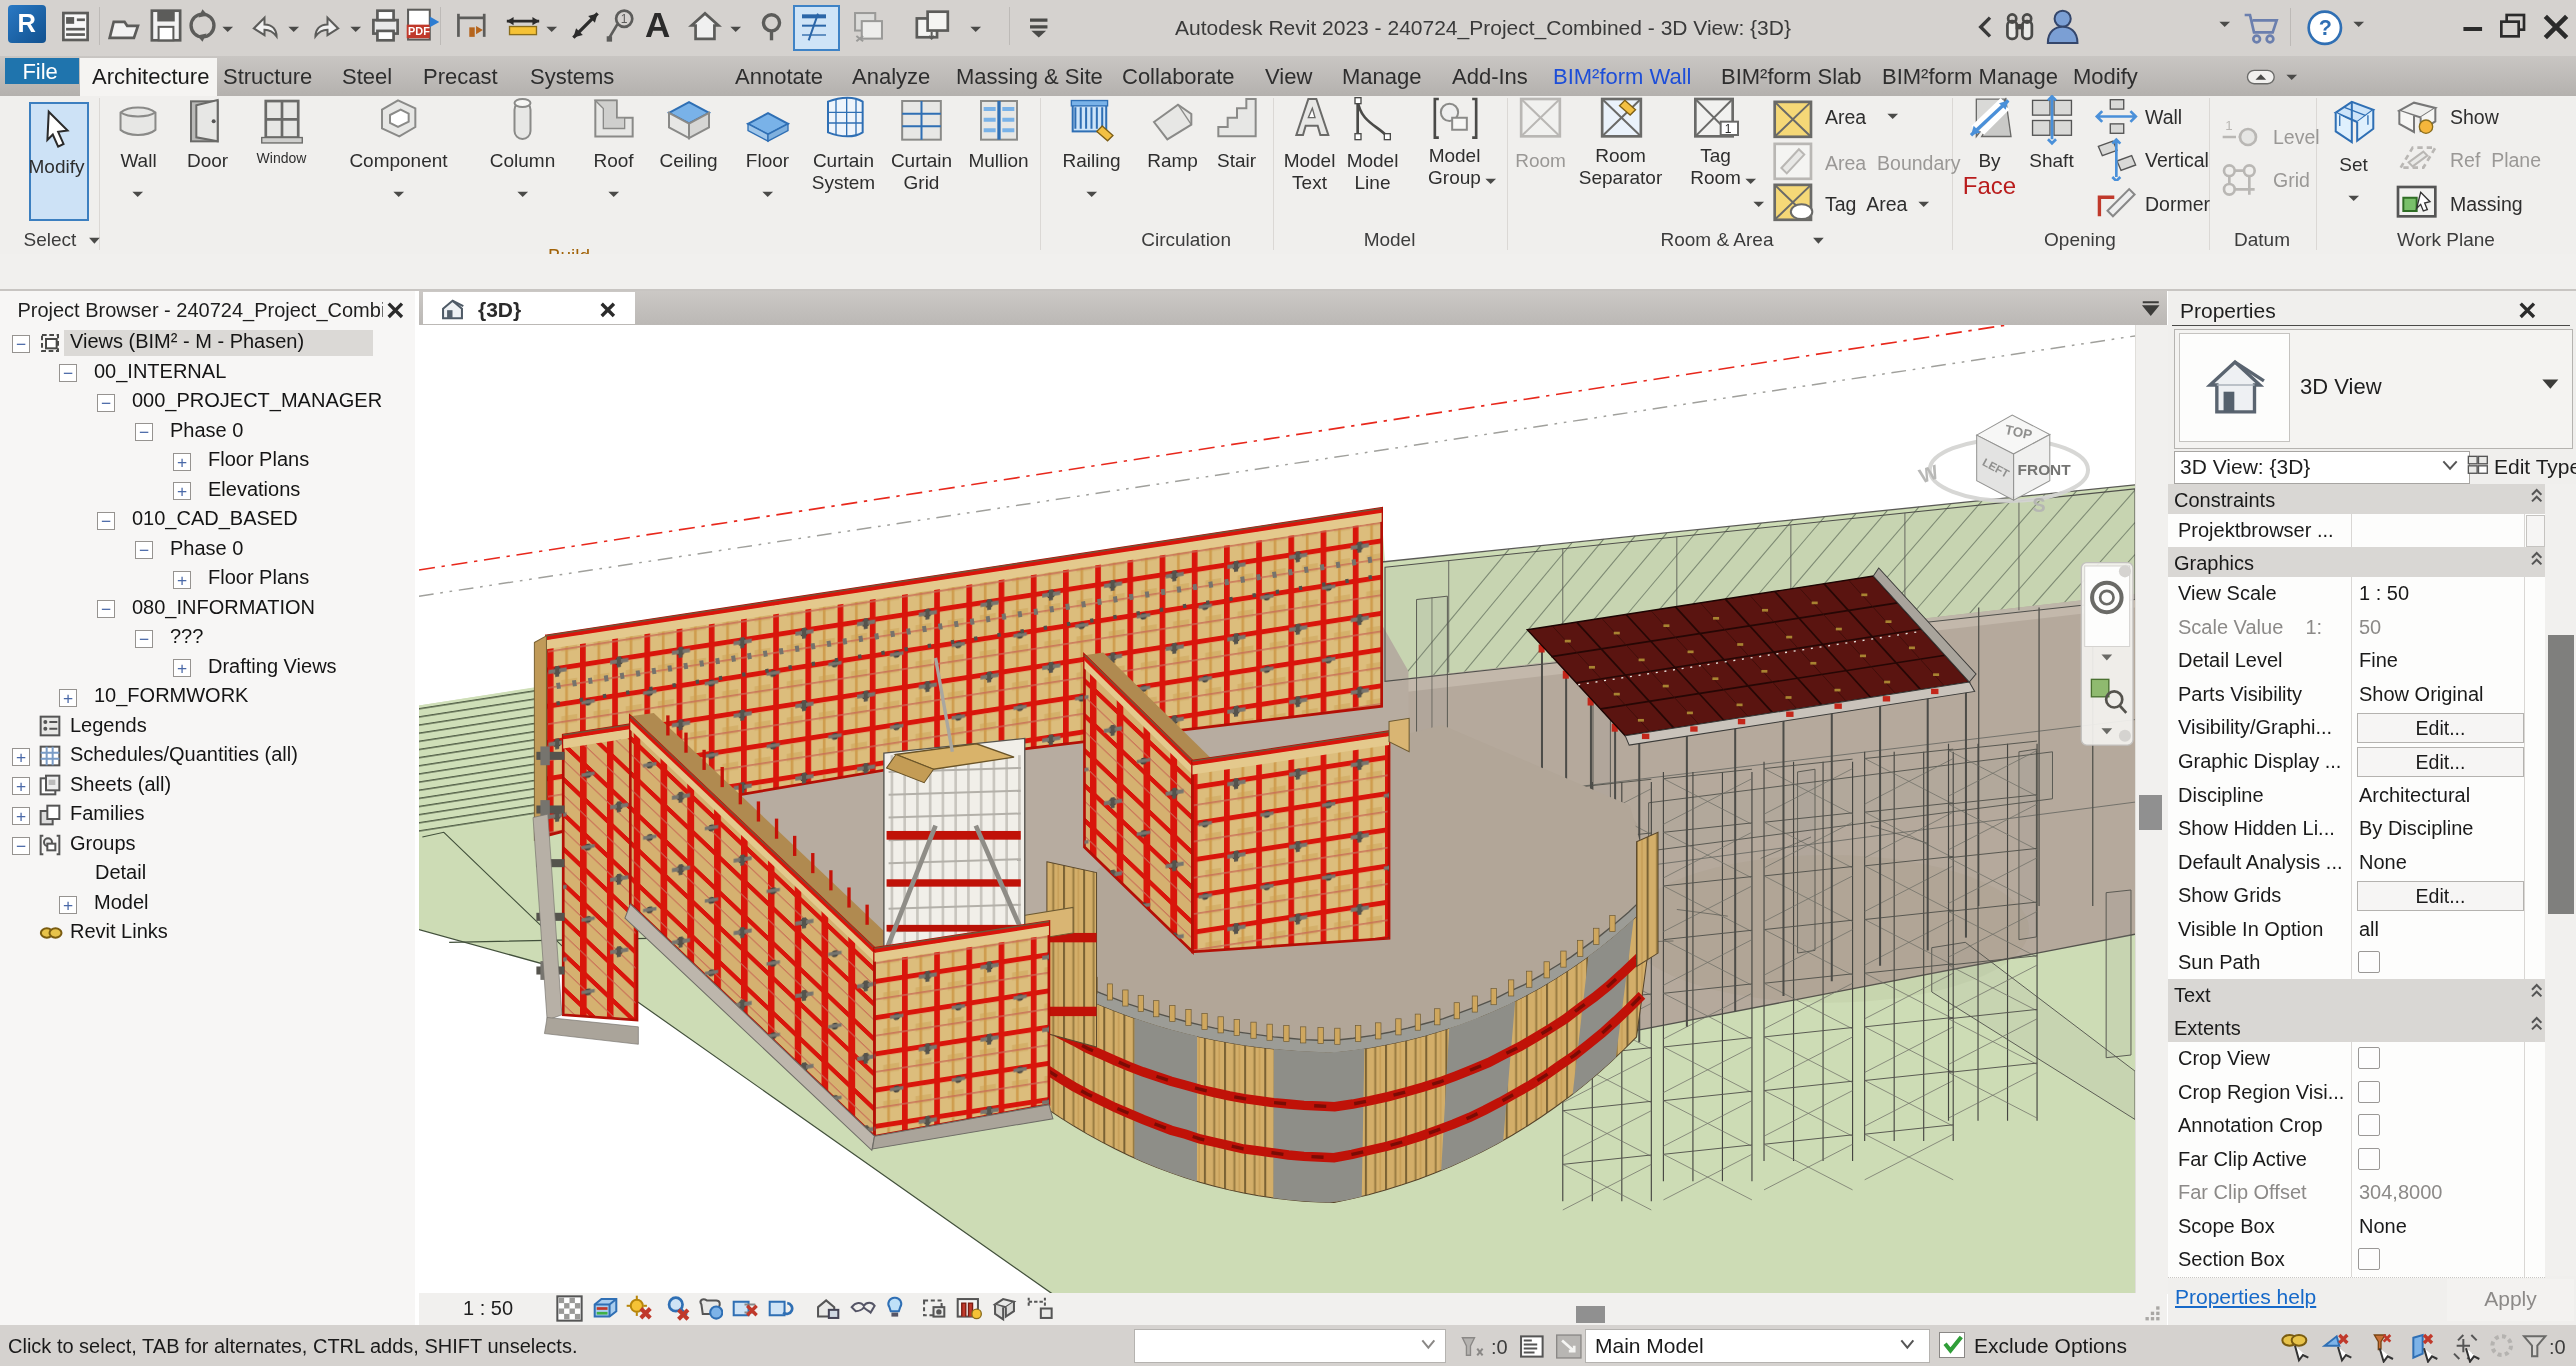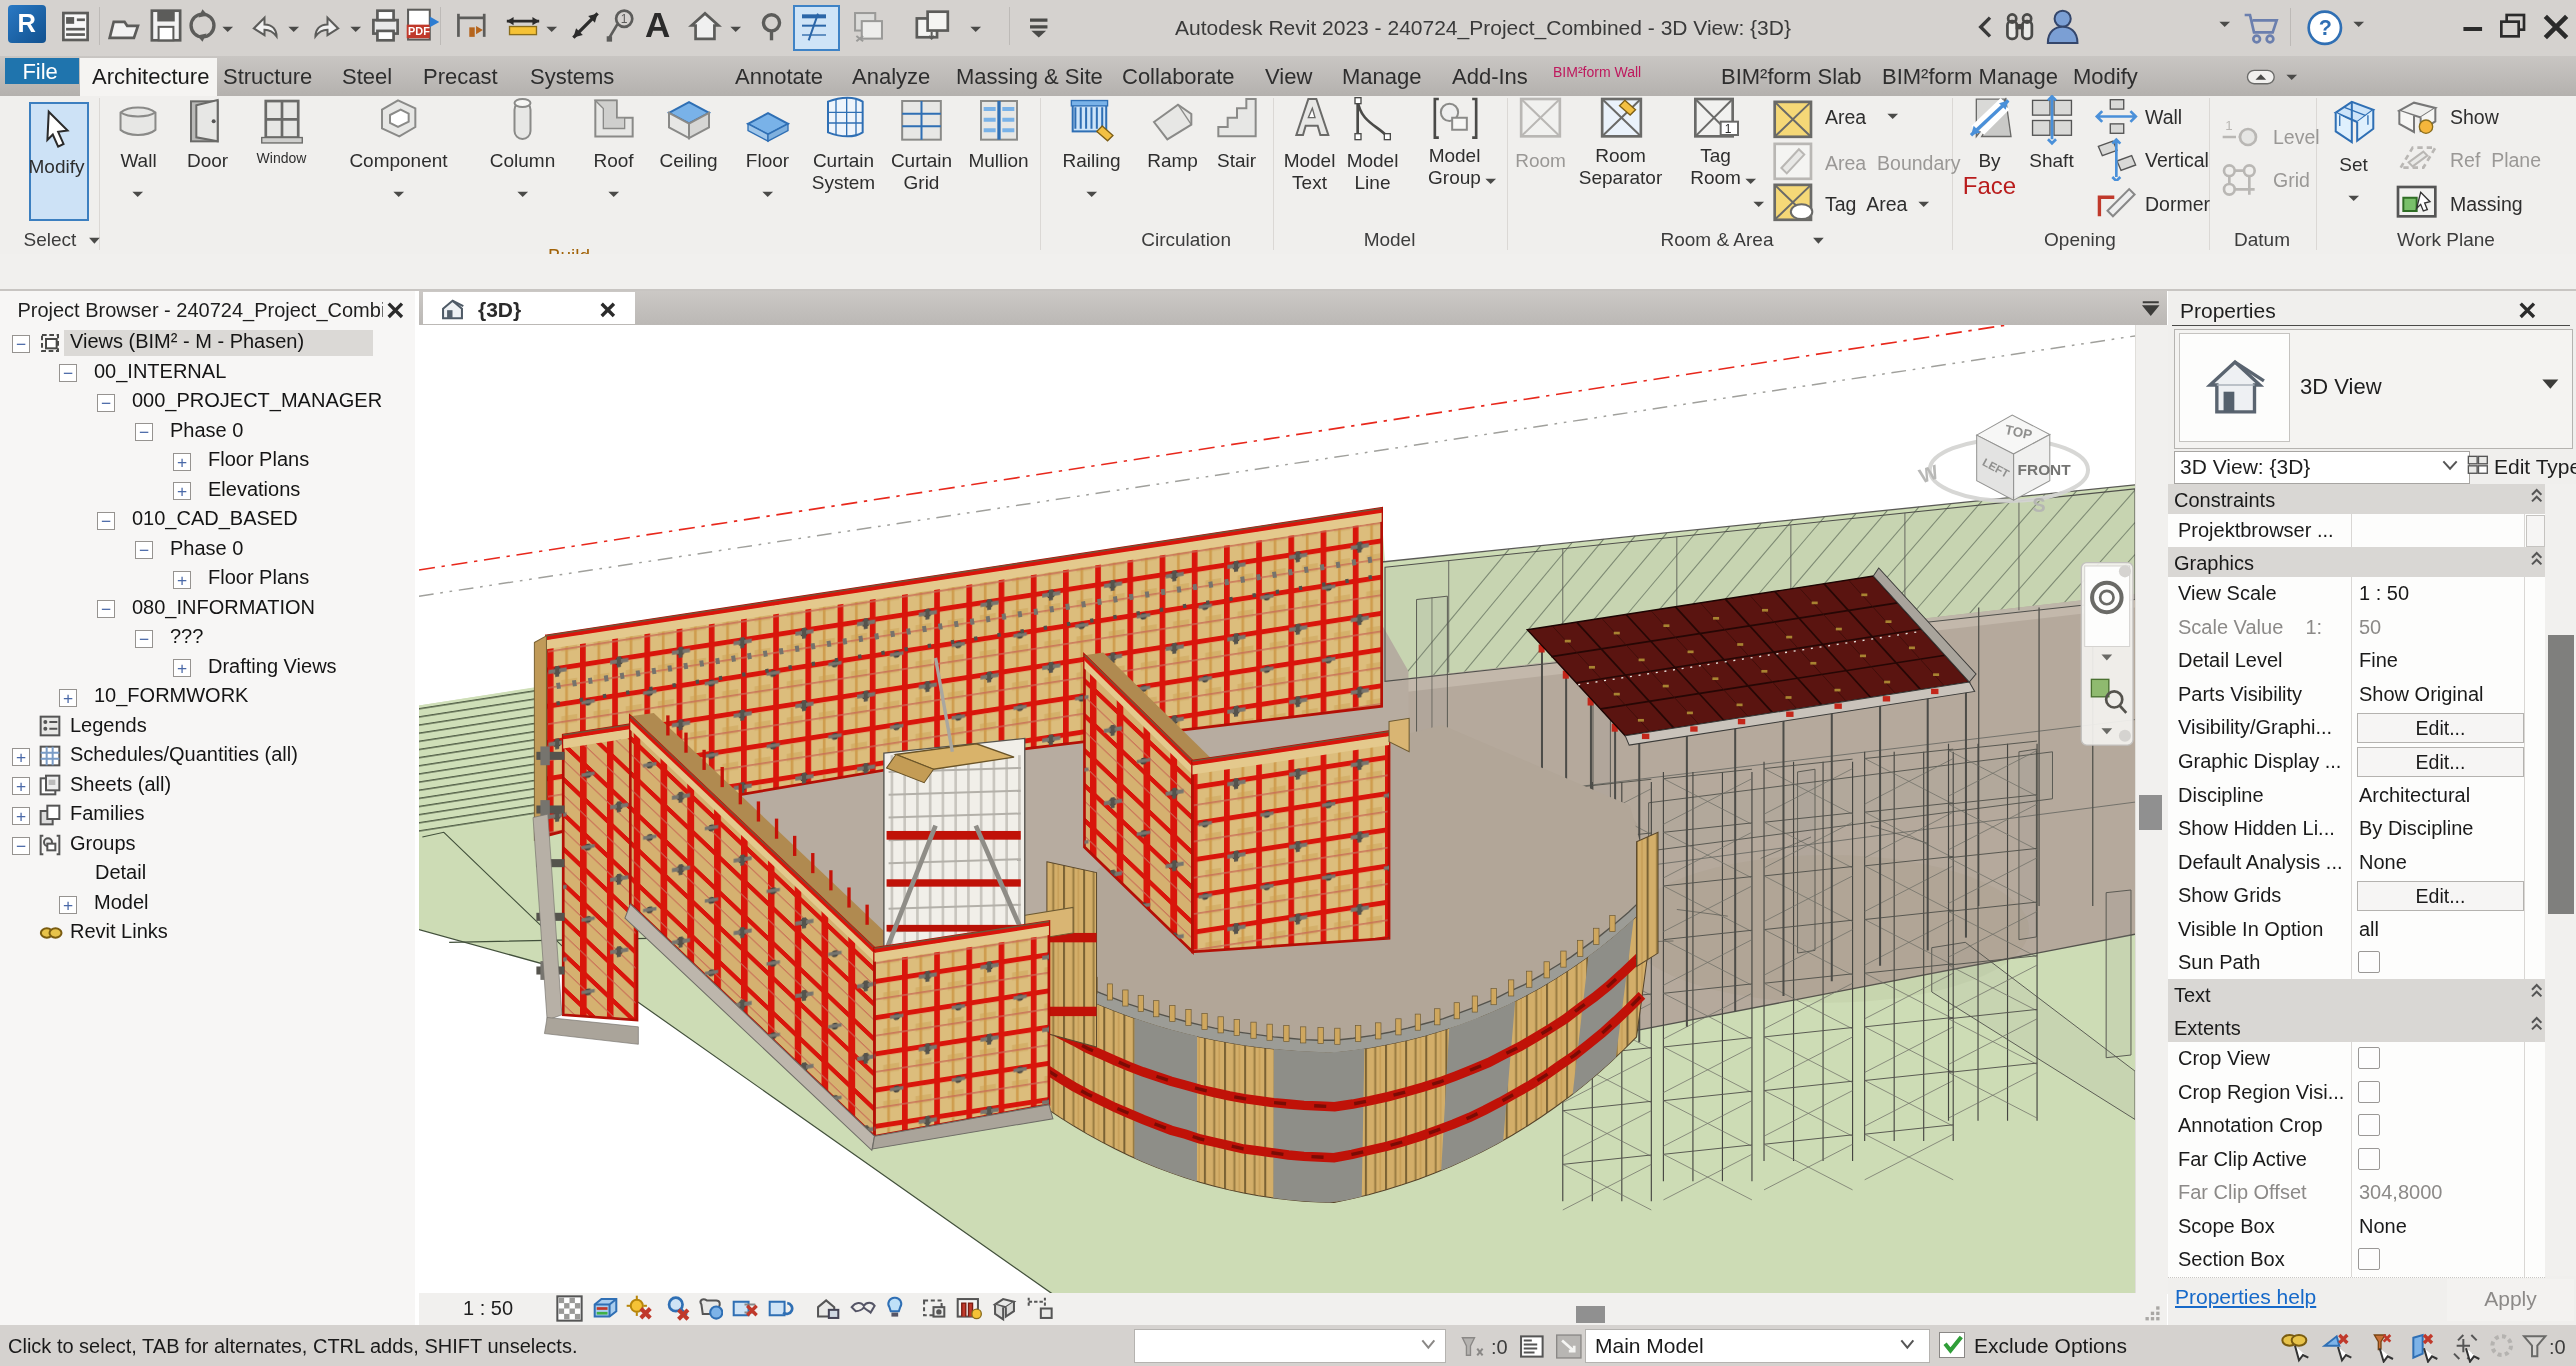--- a/index.html
+++ b/index.html
@@ -176,21 +176,21 @@
 <div style="position:absolute;left:423px;top:64px;font-size:22px;color:#2e2e2e;font-weight:normal;white-space:nowrap;">Precast</div>
 <div style="position:absolute;left:530px;top:64px;font-size:22px;color:#2e2e2e;font-weight:normal;white-space:nowrap;">Systems</div>
 <div style="position:absolute;left:647px;top:64px;font-size:22px;color:#2e2e2e;font-weight:normal;white-space:nowrap;margin-top:28px;">Insert</div>
 <div style="position:absolute;left:735px;top:64px;font-size:22px;color:#2e2e2e;font-weight:normal;white-space:nowrap;">Annotate</div>
 <div style="position:absolute;left:852px;top:64px;font-size:22px;color:#2e2e2e;font-weight:normal;white-space:nowrap;">Analyze</div>
 <div style="position:absolute;left:956px;top:64px;font-size:22px;color:#2e2e2e;font-weight:normal;white-space:nowrap;">Massing &amp; Site</div>
 <div style="position:absolute;left:1122px;top:64px;font-size:22px;color:#2e2e2e;font-weight:normal;white-space:nowrap;">Collaborate</div>
 <div style="position:absolute;left:1265px;top:64px;font-size:22px;color:#2e2e2e;font-weight:normal;white-space:nowrap;">View</div>
 <div style="position:absolute;left:1342px;top:64px;font-size:22px;color:#2e2e2e;font-weight:normal;white-space:nowrap;">Manage</div>
 <div style="position:absolute;left:1452px;top:64px;font-size:22px;color:#2e2e2e;font-weight:normal;white-space:nowrap;">Add-Ins</div>
-<div style="position:absolute;left:1553px;top:64px;font-size:14px;color:#be185d;font-weight:normal;white-space:nowrap;">BIM²form Wall</div>
+<div style="position:absolute;left:1553px;top:64px;font-size:22px;color:#1d4ed8;font-weight:normal;white-space:nowrap;">BIM²form Wall</div>
 <div style="position:absolute;left:1721px;top:64px;font-size:22px;color:#2e2e2e;font-weight:normal;white-space:nowrap;">BIM²form Slab</div>
 <div style="position:absolute;left:1882px;top:64px;font-size:22px;color:#2e2e2e;font-weight:normal;white-space:nowrap;">BIM²form Manage</div>
 <div style="position:absolute;left:2073px;top:64px;font-size:22px;color:#2e2e2e;font-weight:normal;white-space:nowrap;">Modify</div>
 <svg style="position:absolute;left:2246px;top:69px" width="31" height="17.4" viewBox="0 0 46 26">
       <rect x="2" y="2" width="40" height="20" rx="10" fill="#f1f0ee" stroke="#6a6a68" stroke-width="2"></rect>
       <path d="M14 16 L22 8 L30 16 Z" fill="#4a4a48"></path>
     </svg>
 <svg style="position:absolute;left:2285px;top:72px" width="13.4" height="10.7" viewBox="0 0 20 16">
       <path d="M2 4 L10 12 L18 4 Z" fill="#4a4a48"></path>
     </svg>

